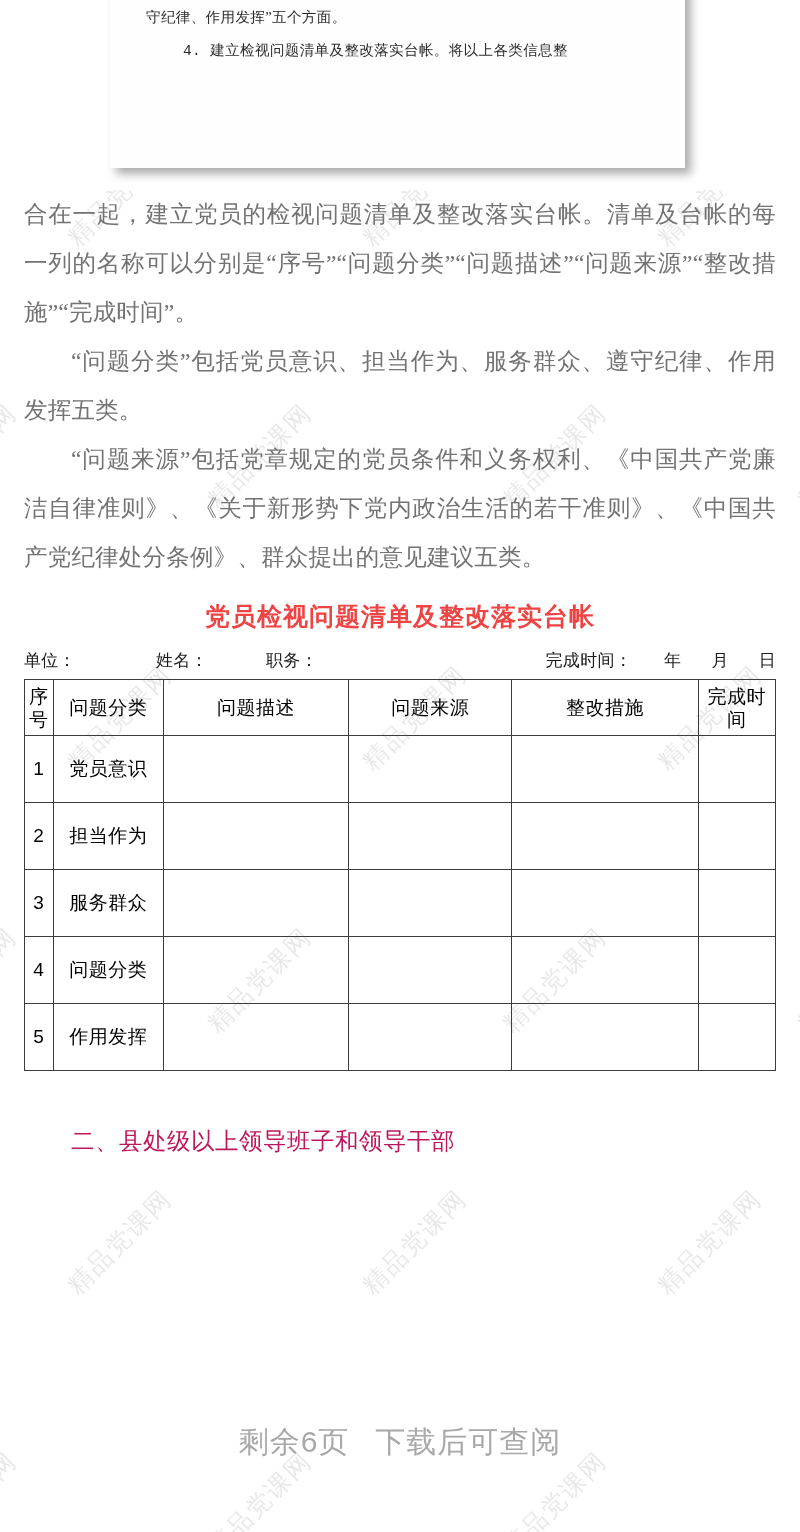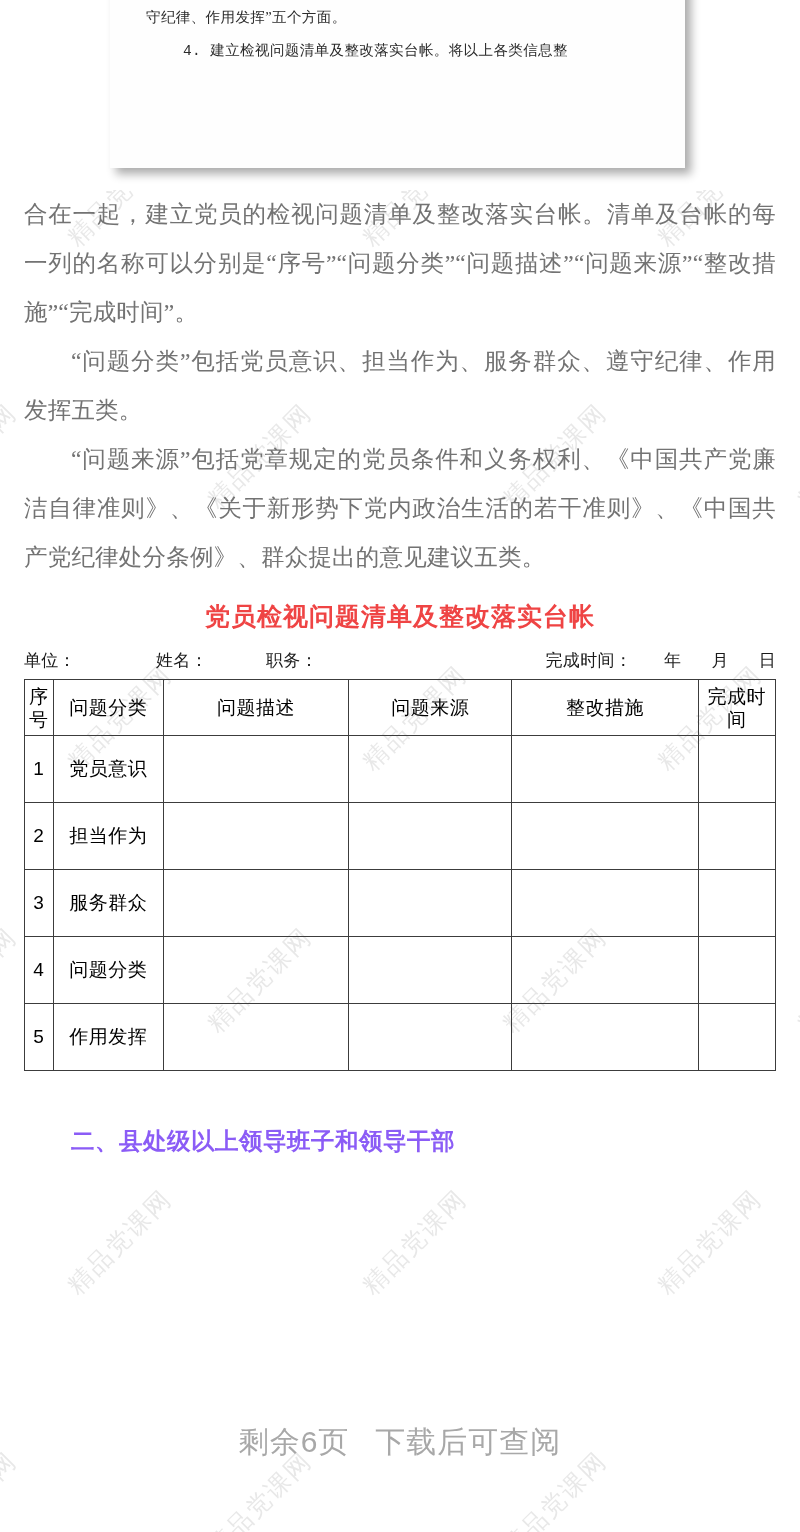--- a/index.html
+++ b/index.html
@@ -152,25 +152,25 @@
   th.c-time { width: 73px;  line-height: 23px; }
   td.cell-idx { font-size: 18px; }
   td.cell-cat { font-size: 19px; }
   td.cell-blank { }
 
   
   h3.section-heading {
     margin: 54px 0 0 0;
     padding: 0 24px;
     font-size: 23.5px;
-    font-weight: bold;
+    font-weight: normal;
     font-family: "Liberation Sans", "DejaVu Sans", sans-serif;
     text-indent: 2em;
     letter-spacing: 0.5px;
-    color: #8b5cf6;
+    color: #be185d;
   }
   p.after-heading {
     margin-top: 8px;
   }
 
   
   #footer-notice {
     position: absolute;
     left: 0;
     top: 1422px;

